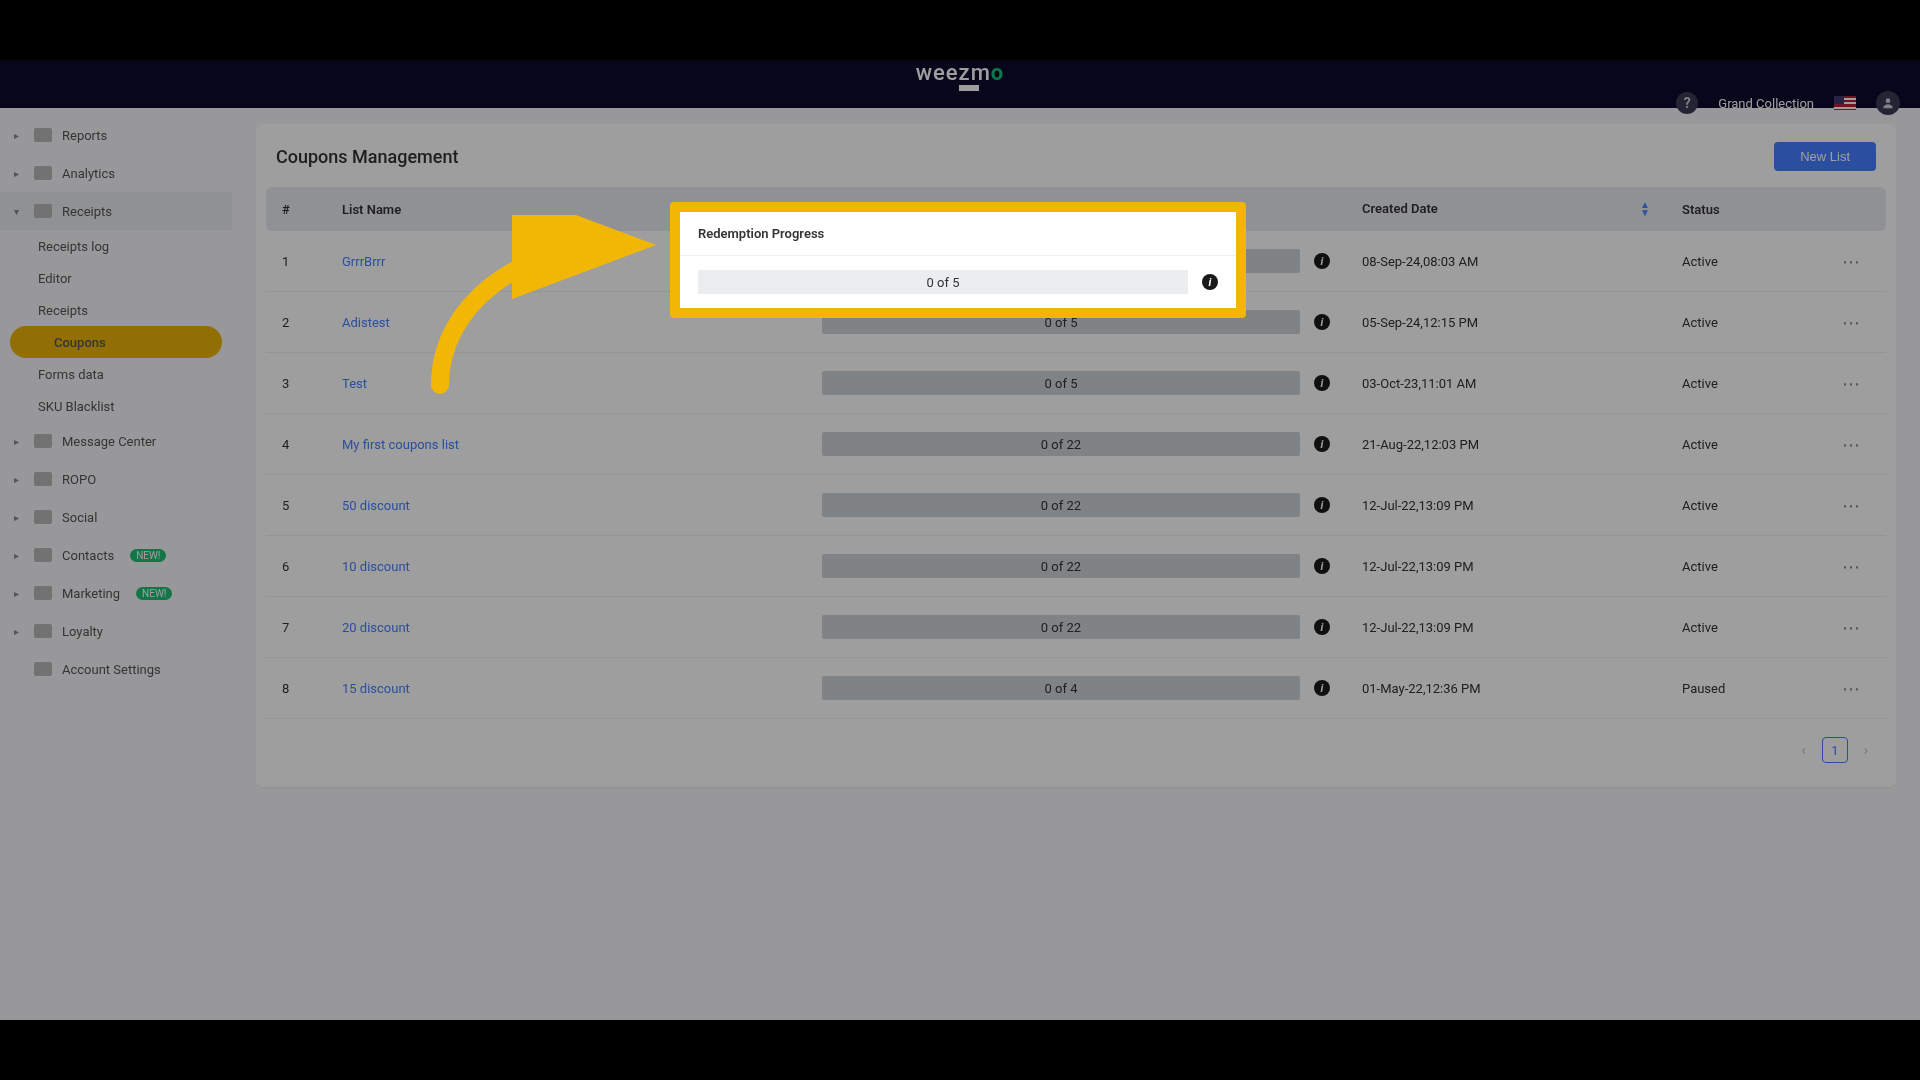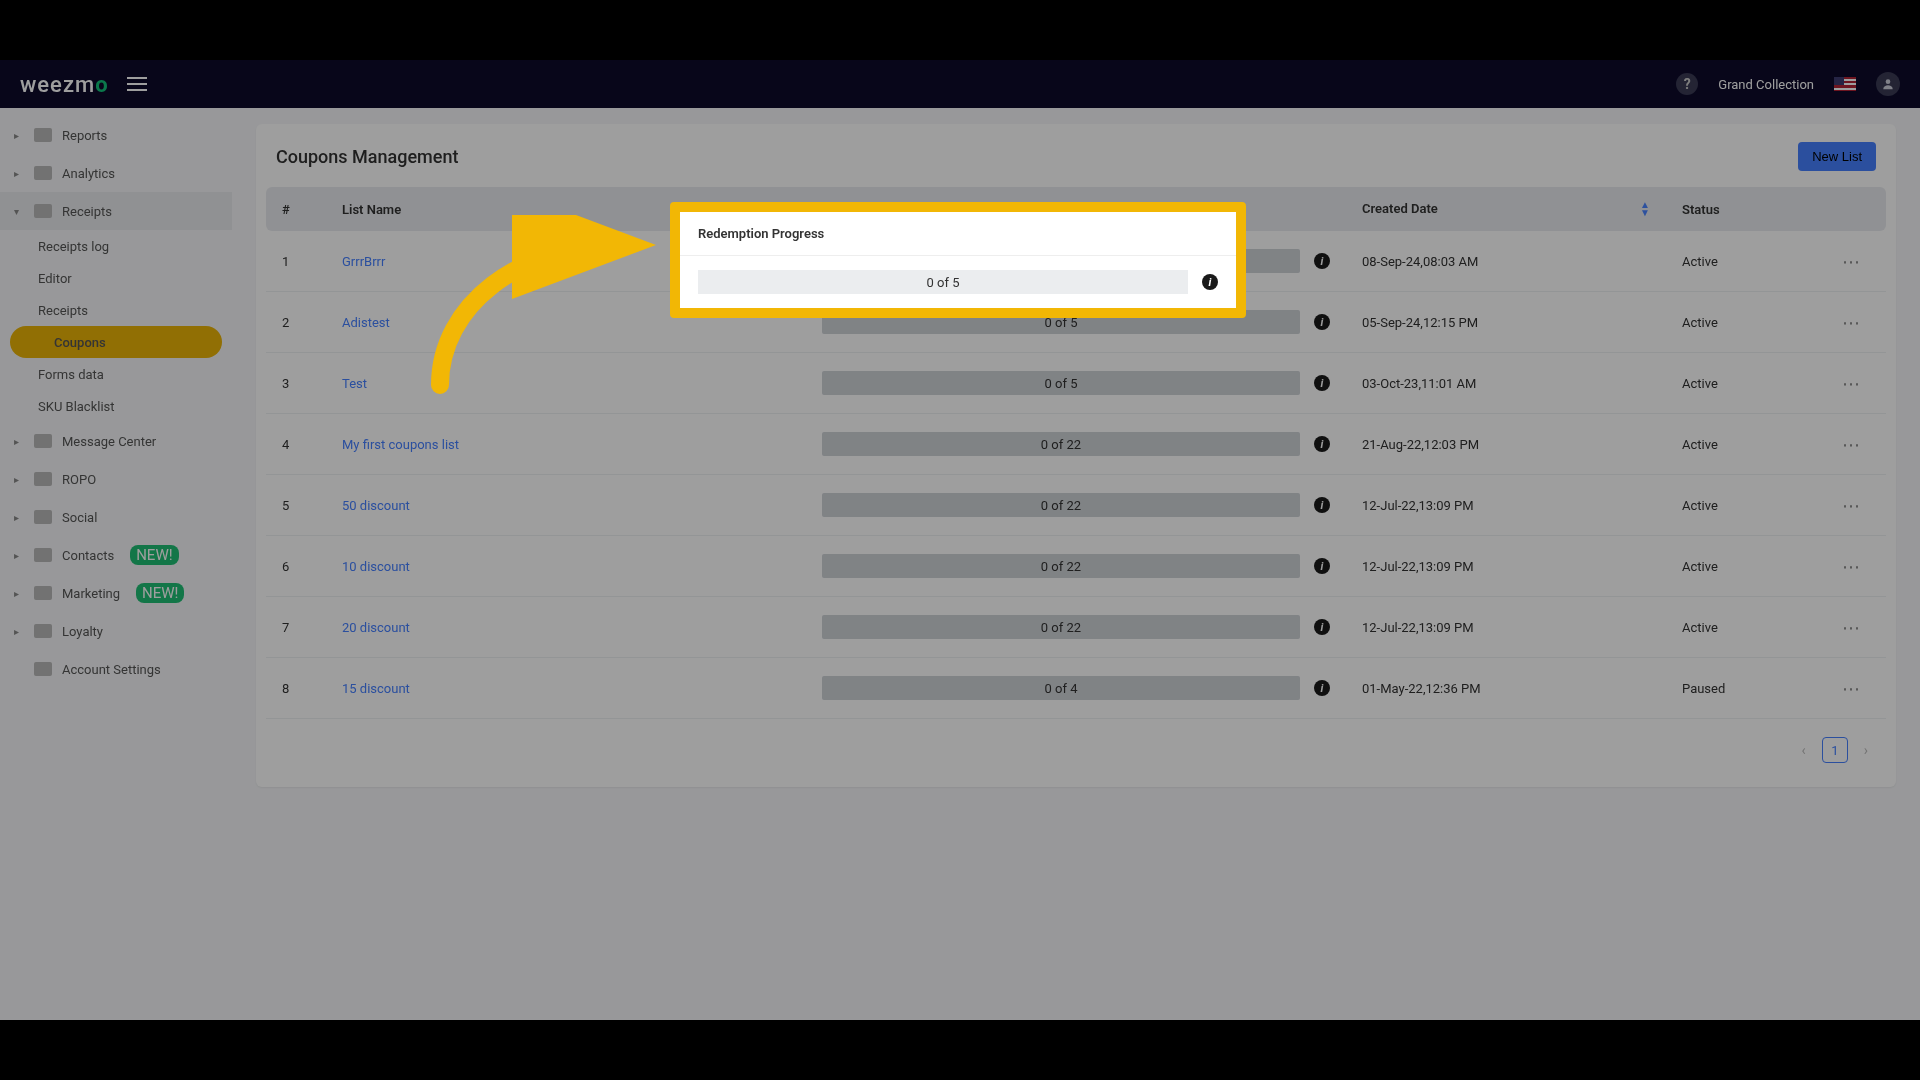--- a/index.html
+++ b/index.html
@@ -21,20 +21,21 @@
     background:#f5f6f8;
   }
   
   .topbar {
     height:48px;
     background:#0d0b2b;
     display:flex;
     align-items:center;
     padding:0 20px;
     color:#fff;
+    flex-direction:column;
   }
   .logo {
     font-weight:500;
     font-size:22px;
     letter-spacing:1px;
     color:#fff;
   }
   .logo .accent { color:#13c27a; font-weight:700; }
   .hamburger {
     margin-left:18px;
@@ -90,21 +91,21 @@
     height:32px; display:flex; align-items:center;
     padding-left:38px; cursor:pointer;
     color:#555;
   }
   .sub-item.active {
     background:#eab308; border-radius:16px; margin:0 10px; padding-left:44px;
     font-weight:500;
   }
   .badge-new {
     background:#1fbf75; color:#fff;
-    font-size:15px; padding:1px 6px; border-radius:8px;
+    font-size:10px; padding:1px 6px; border-radius:8px;
     margin-left:6px;
   }
 
   
   .main {
     flex:1;
     padding:16px 24px;
   }
   .card {
     background:#fff; border-radius:6px;
@@ -113,23 +114,23 @@
     position:relative;
   }
   .card-header {
     display:flex; align-items:center;
     padding:0 20px 16px 20px;
     gap:48px;
   }
   .page-title { font-size:18px; font-weight:500; color:#333; }
   .new-list-btn {
     margin-left:auto;
-    background:#4680ff; color:#000000;
+    background:#4680ff; color:#ffffff;
     border:none; border-radius:4px;
-    padding:7px 14px; font-size:13px;
+    padding:7px 26px; font-size:13px;
     cursor:pointer;
   }
 
   
   .tbl { width:calc(100% - 20px); margin:0 10px; border-collapse:separate; border-spacing:0; }
   .tbl thead th {
     background:#e9ebef;
     text-align:left;
     font-weight:600;
     font-size:13px;

